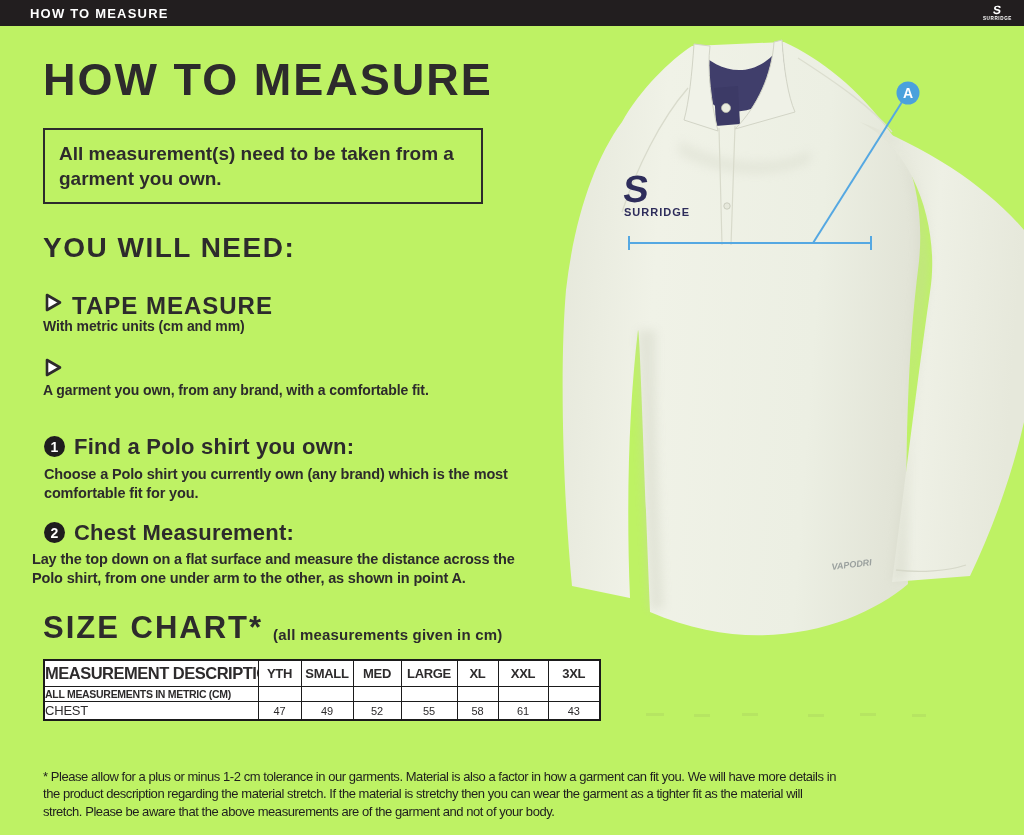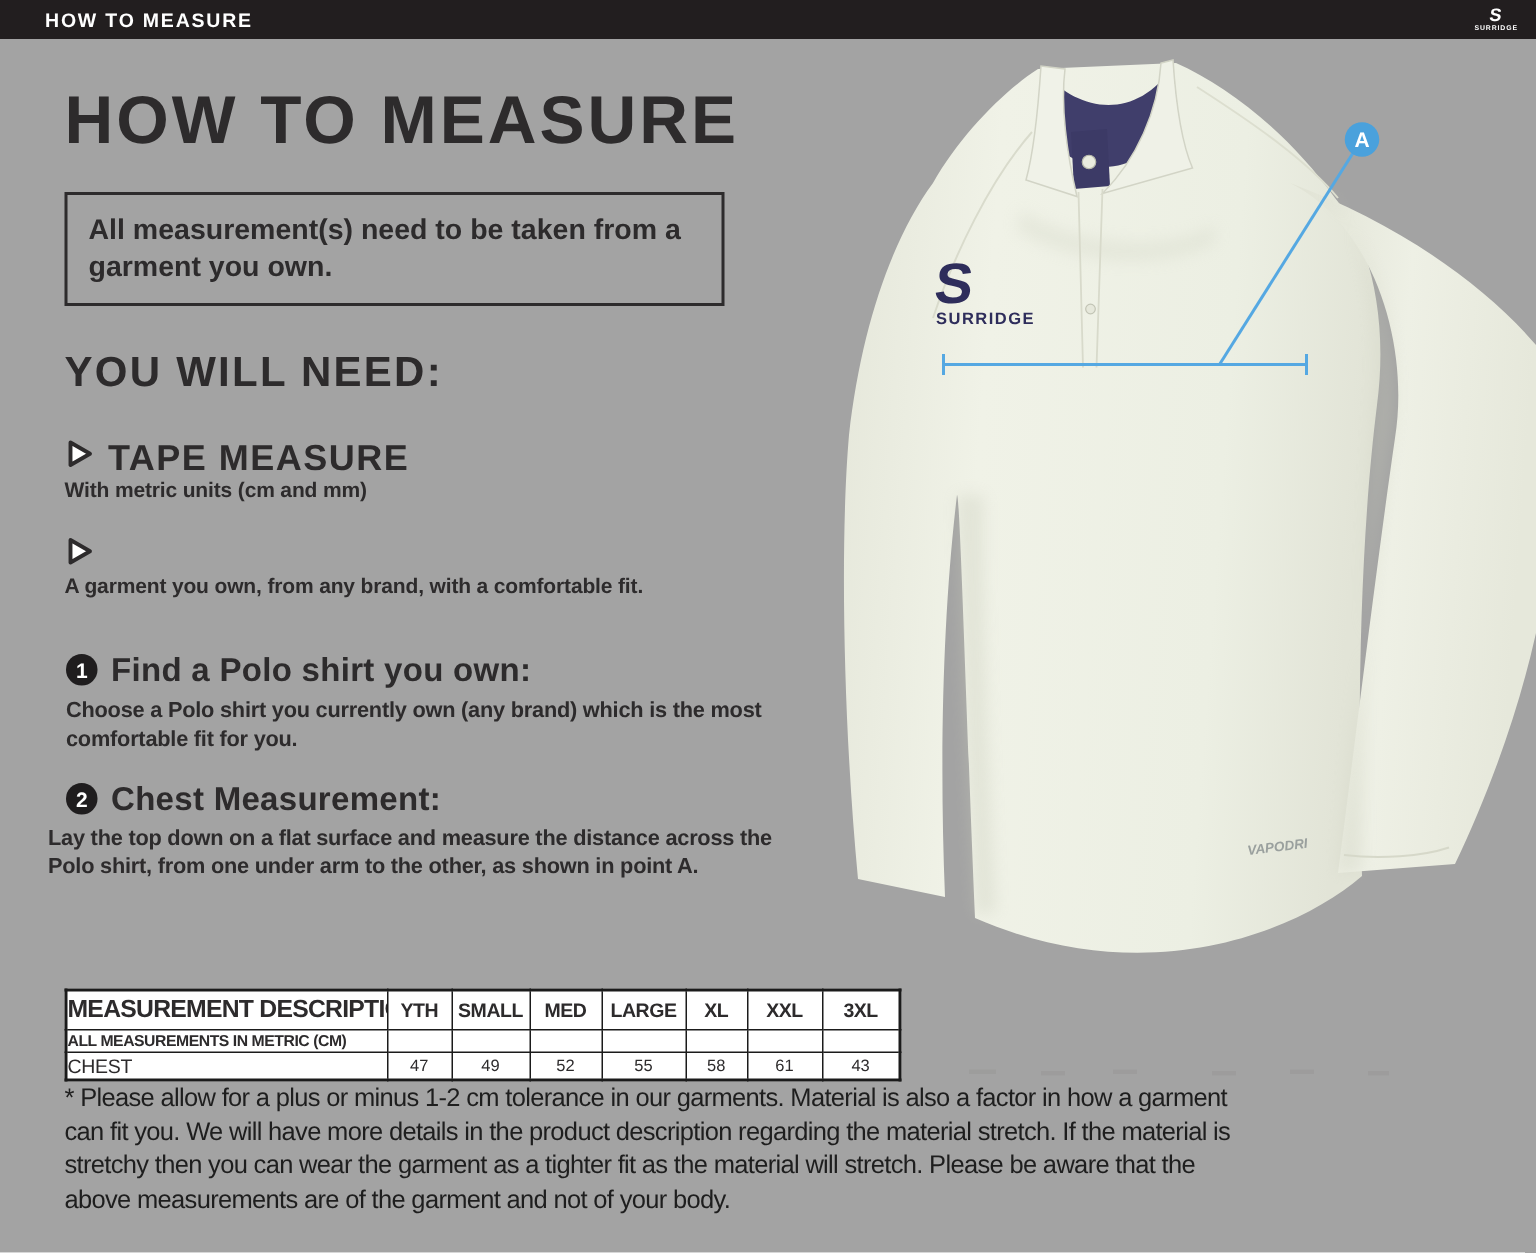--- a/index.html
+++ b/index.html
@@ -1,16 +1,16 @@
 <!DOCTYPE html>
 <html><head>
 <meta charset="utf-8">
 <style>
   html,body{margin:0;padding:0;background:#ffffff;}
-  #page{position:relative;width:1024px;height:835px;background:#a3a3a3;overflow:hidden;
+  #page{position:relative;width:1024px;height:835px;background:#bef264;overflow:hidden;
         font-family:"Liberation Sans",sans-serif;color:#2d2b2c;}
 
   
   .topbar{position:absolute;left:0;top:0;width:1024px;height:26px;background:#221e1f;
           display:flex;align-items:center;justify-content:space-between;}
   .topbar-title{margin-left:30px;color:#ffffff;font-size:13px;font-weight:bold;letter-spacing:1.2px;}
   .brand{margin-right:12px;display:flex;flex-direction:column;align-items:center;line-height:1;}
   .brand-mark{color:#ffffff;font-weight:bold;font-size:12px;transform:skewX(-8deg);letter-spacing:0;}
   .brand-word{color:#ffffff;font-size:4.6px;font-weight:bold;letter-spacing:0.6px;margin-top:1px;}
 
@@ -37,21 +37,21 @@
   table.size{position:absolute;left:43px;top:659px;border-collapse:collapse;table-layout:fixed;
              width:556px;background:#ffffff;}
   table.size td,table.size th{border:1.5px solid #1b1b1b;padding:0;overflow:hidden;white-space:nowrap;}
   table.size{border:2px solid #1b1b1b;}
   th.mdesc{font-size:16.5px;font-weight:bold;text-align:left;padding-left:4px;letter-spacing:-0.5px;height:25px;}
   th.scol{font-size:13px;font-weight:bold;text-align:center;letter-spacing:-0.3px;}
   td.metric{font-size:10.5px;font-weight:bold;text-align:left;padding-left:4px;height:14px;letter-spacing:-0.3px;}
   td.rowlab{font-size:13px;text-align:left;padding-left:4px;height:17px;letter-spacing:-0.2px;}
   td.val{font-size:11px;text-align:center;}
 
-  .disclaimer{position:absolute;left:43px;top:721px;width:800px;font-size:17px;line-height:1.33;
+  .disclaimer{position:absolute;left:43px;top:768px;width:800px;font-size:13px;line-height:1.33;
               color:#1e1e1e;letter-spacing:-0.45px;font-weight:normal;}
 
   
   .figure{position:absolute;left:560px;top:30px;width:464px;height:700px;}
 </style>
 </head>
 <body>
 
 <div id="page">
 
@@ -81,20 +81,24 @@
   <div class="need-item-desc" style="left:43px;top:382px;">A garment you own, from any brand, with a comfortable fit.</div>
 
   <div class="step-circle" style="left:44px;top:436px;">1</div>
   <div class="step-title" style="left:74px;top:434px;">Find a Polo shirt you own:</div>
   <div class="step-desc" style="left:44px;top:465px;width:498px;">Choose a Polo shirt you currently own (any brand) which is the most comfortable fit for you.</div>
 
   <div class="step-circle" style="left:44px;top:522px;">2</div>
   <div class="step-title" style="left:74px;top:520px;">Chest Measurement:</div>
   <div class="step-desc" style="left:32px;top:550px;width:512px;">Lay the top down on a flat surface and measure the distance across the Polo shirt, from one under arm to the other, as shown in point A.</div>
 
+  <div class="h3-row">
+    <div class="h3">SIZE CHART*</div>
+    <div class="h3-sub">(all measurements given in cm)</div>
+  </div>
 
   <table class="size">
     <colgroup>
       <col style="width:214px">
         <col style="width:43px">
         <col style="width:52px">
         <col style="width:48px">
       <col style="width:56px">
         <col style="width:41px">
         <col style="width:50px">

